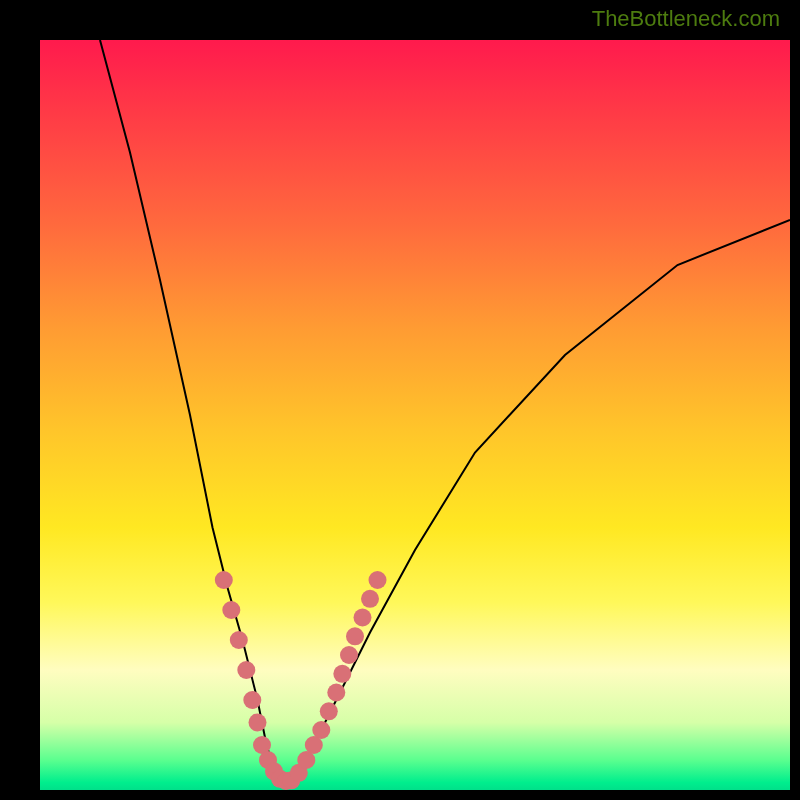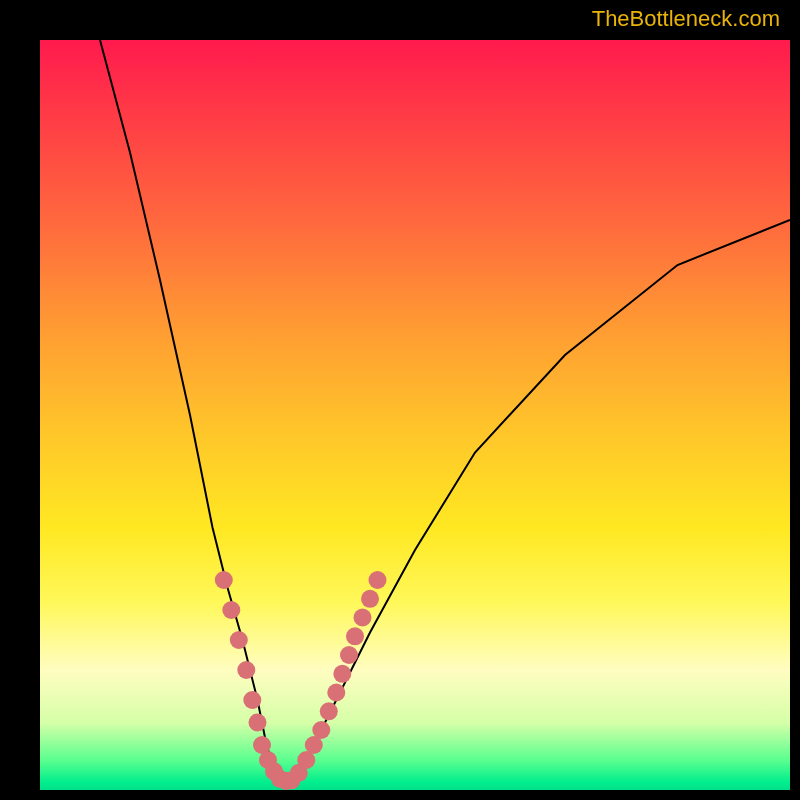--- a/index.html
+++ b/index.html
@@ -7,21 +7,21 @@
     width: 800px;
     height: 800px;
     background: #000;
     position: relative;
     font-family: Arial, sans-serif;
   }
   .watermark {
     position: absolute;
     top: 6px;
     right: 20px;
-    color: #eab308;
+    color: #4d7c0f;
     font-size: 22px;
     font-weight: 500;
     z-index: 10;
   }
   .plot-area {
     position: absolute;
     left: 40px;
     top: 40px;
     width: 750px;
     height: 750px;

